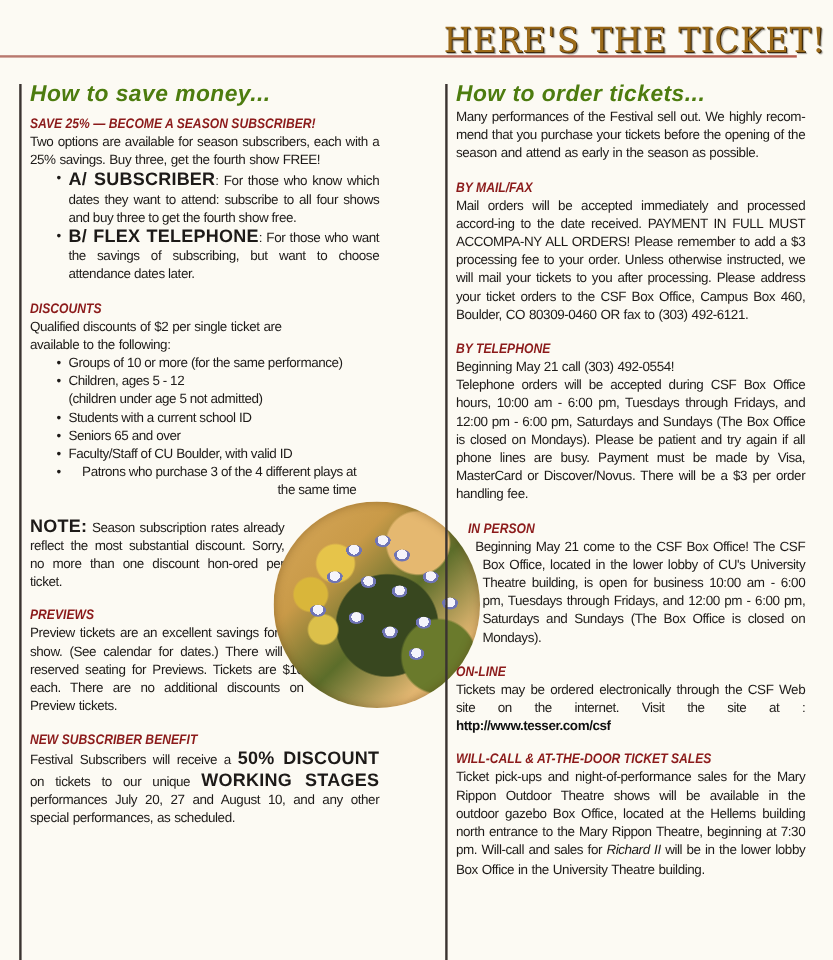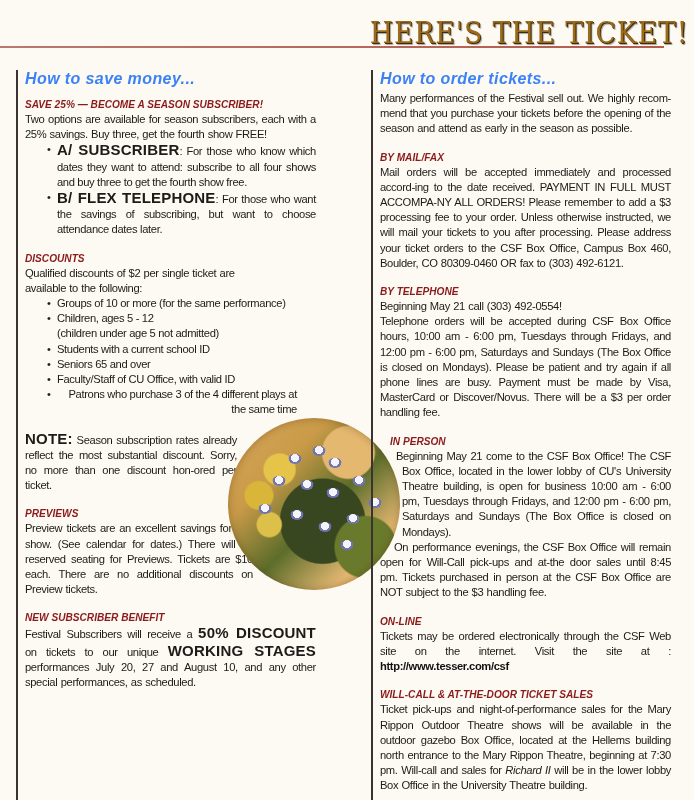--- a/index.html
+++ b/index.html
@@ -26,22 +26,22 @@
     .col {
       position: absolute; top: 70px;
       border-left: 2px solid #3a3330;
       padding-left: 7px;
     }
     .col-left { left: 16px; width: 300px; height: 730px; }
     .col-right { left: 371px; width: 300px; height: 730px; }
     .col-title {
       font-family: "Liberation Sans", sans-serif;
       font-weight: bold; font-style: italic;
-      font-size: 16px; letter-spacing: 0.4px;
-      color: #3b82f6;
+      font-size: 19px; letter-spacing: 0.4px;
+      color: #4d7c0f;
       line-height: 24px; margin-top: -3px;
     }
     .sect-head {
       font-family: "Liberation Sans", sans-serif;
       font-weight: bold; font-style: italic;
       font-size: 11.5px; color: #8b1a1a;
       line-height: 15px;
       transform: scaleX(0.88); transform-origin: left;
       white-space: nowrap;
     }
@@ -102,21 +102,21 @@
 
   <div>
     <div class="sect-head">DISCOUNTS</div>
     <div class="txt narrow" style="text-align:left">Qualified discounts of $2 per single ticket are</div>
     <div class="txt narrow" style="text-align:left">available to the following:</div>
     <ul class="bl">
       <li>Groups of 10 or more (for the same performance)</li>
       <li><span>Children, ages 5 - 12</span><br><span>(children under age 5 not admitted)</span></li>
       <li>Students with a current school ID</li>
       <li>Seniors 65 and over</li>
-      <li>Faculty/Staff of CU Office, with valid ID</li>
+      <li>Faculty/Staff of CU Boulder, with valid ID</li>
       <li style="width:250px;text-align:right">Patrons who purchase 3 of the 4 different plays at the same time</li>
     </ul>
   </div>
   <div class="gap"></div>
 
   <div class="p-left-wrap">
     <div class="txt narrow"><span class="b bk">NOTE:</span><span>  Season subscription rates already reflect the most substantial discount. Sorry, no more than one discount hon-ored per ticket.</span></div>
   </div>
   <div class="gap"></div>
 
@@ -162,21 +162,20 @@
   <div>
     <div class="sect-head">BY TELEPHONE</div>
     <div class="txt narrow">Beginning May 21 call (303) 492-0554!</div>
     <div class="txt narrow">Telephone orders will be accepted during CSF Box Office hours, 10:00 am - 6:00 pm, Tuesdays through Fridays, and 12:00 pm - 6:00 pm, Saturdays and Sundays (The Box Office is closed on Mondays). Please be patient and try again if all phone lines are busy.  Payment must be made by Visa, MasterCard or Discover/Novus. There will be a $3 per order handling fee.</div>
   </div>
   <div class="gap"></div>
 
   <div>
     <div class="sect-head" style="margin-left:10px">IN PERSON</div>
     <div class="txt narrow" style="padding-left:22px;text-indent:-6px">Beginning May 21 come to the CSF Box Office! The CSF Box Office, located in the lower lobby of CU's University Theatre building, is open for business 10:00 am - 6:00 pm, Tuesdays through Fridays, and 12:00 pm - 6:00 pm, Saturdays and Sundays (The Box Office is closed on Mondays).</div>
-    <div class="txt narrow" style="text-indent:14px">On performance evenings, the CSF Box Office will remain open for Will-Call pick-ups and at-the door sales until 8:45 pm. Tickets purchased in person at the CSF Box Office are NOT subject to the $3 handling fee.</div>
   </div>
   <div class="gap"></div>
 
   <div>
     <div class="sect-head">ON-LINE</div>
     <div class="txt narrow"><span>Tickets may be ordered electronically through the CSF Web site on the internet.  Visit the site at :  </span><a class="b" style="color:#111;text-decoration:none">http://www.tesser.com/csf</a></div>
   </div>
   <div class="gap"></div>
 
   <div>

